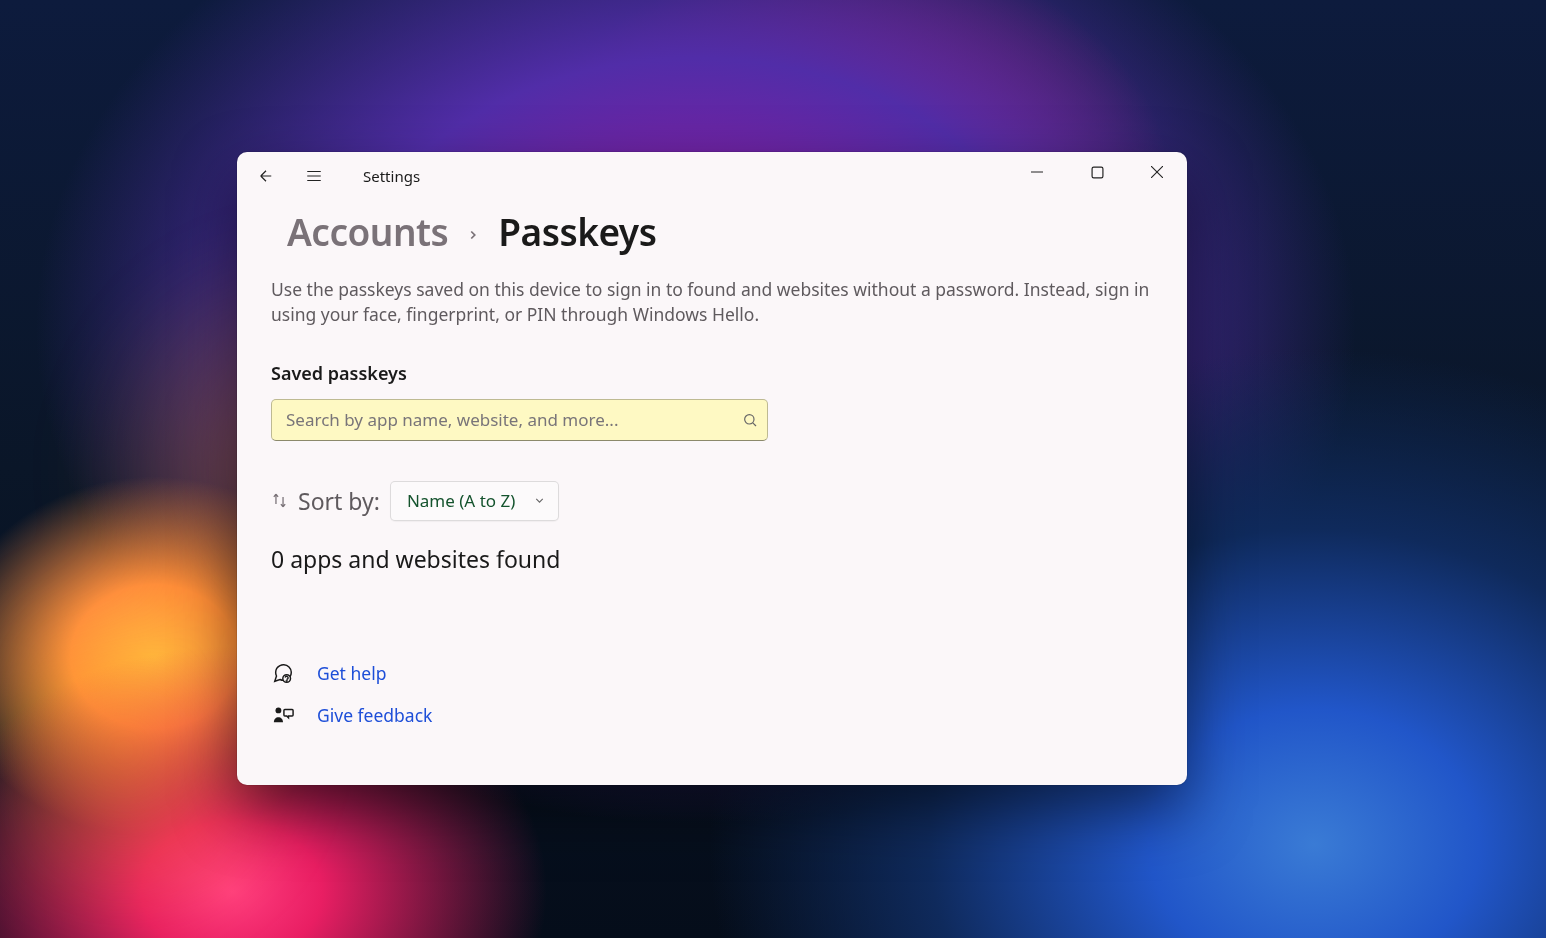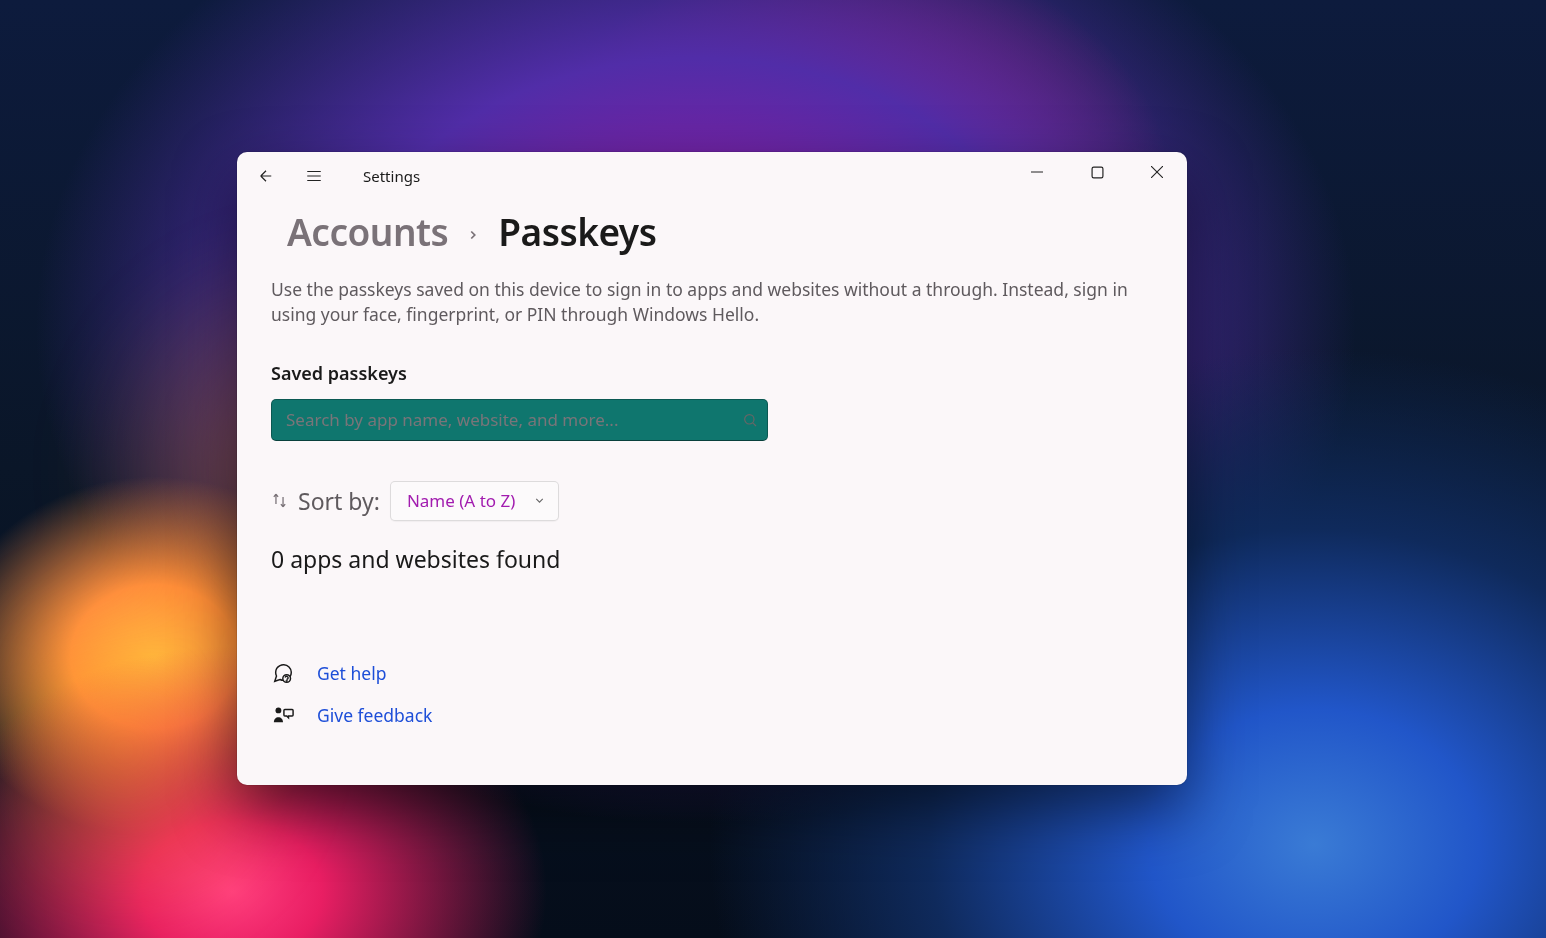--- a/index.html
+++ b/index.html
@@ -168,21 +168,21 @@
       width: 497px;
       margin-bottom: 40px;
     }
     
     .search-input {
       width: 100%;
       height: 42px;
       border: 1px solid rgba(0,0,0,0.25);
       border-bottom: 1.5px solid rgba(0,0,0,0.45);
       border-radius: 5px;
-      background: #0f766e;
+      background: #fef9c3;
       padding: 0 44px 0 14px;
       font-size: 17px;
       color: #1a1a1a;
       outline: none;
     }
     
     .search-input::placeholder {
       color: #797579;
     }
     
@@ -222,21 +222,21 @@
       padding: 0 12px 0 16px;
       border: 1px solid rgba(0,0,0,0.12);
       border-radius: 5px;
       background: #fcfafb;
       cursor: pointer;
       box-shadow: 0 1px 1px rgba(0,0,0,0.04);
     }
     
     .sort-dropdown-label {
       font-size: 17px;
-      color: #a21caf;
+      color: #14532d;
       text-align: center;
     }
     
     .sort-chevron {
       color: #666;
       display: flex;
     }
     
     .results-count {
       font-size: 23px;
@@ -313,21 +313,21 @@
     <div class="breadcrumb-row">
       <span class="bc-parent">Accounts</span>
       <span class="bc-chevron">
         <svg width="14" height="22" viewBox="0 0 24 24" fill="none" stroke="currentColor" stroke-width="3">
           <polyline points="9 18 15 12 9 6"></polyline>
         </svg>
       </span>
       <span class="bc-current">Passkeys</span>
     </div>
 
-    <p class="description">Use the passkeys saved on this device to sign in to apps and websites without a through. Instead, sign in using your face, fingerprint, or PIN through Windows Hello.</p>
+    <p class="description">Use the passkeys saved on this device to sign in to found and websites without a password. Instead, sign in using your face, fingerprint, or PIN through Windows Hello.</p>
 
     <h3 class="section-title">Saved passkeys</h3>
 
     <div class="search-container">
       <input type="text" class="search-input" placeholder="Search by app name, website, and more..." style="">
       <span class="search-icon-box">
         <svg width="16" height="16" viewBox="0 0 24 24" fill="none" stroke="currentColor" stroke-width="1.8">
           <circle cx="11" cy="11" r="7"></circle>
           <line x1="21" y1="21" x2="16.2" y2="16.2"></line>
         </svg>

